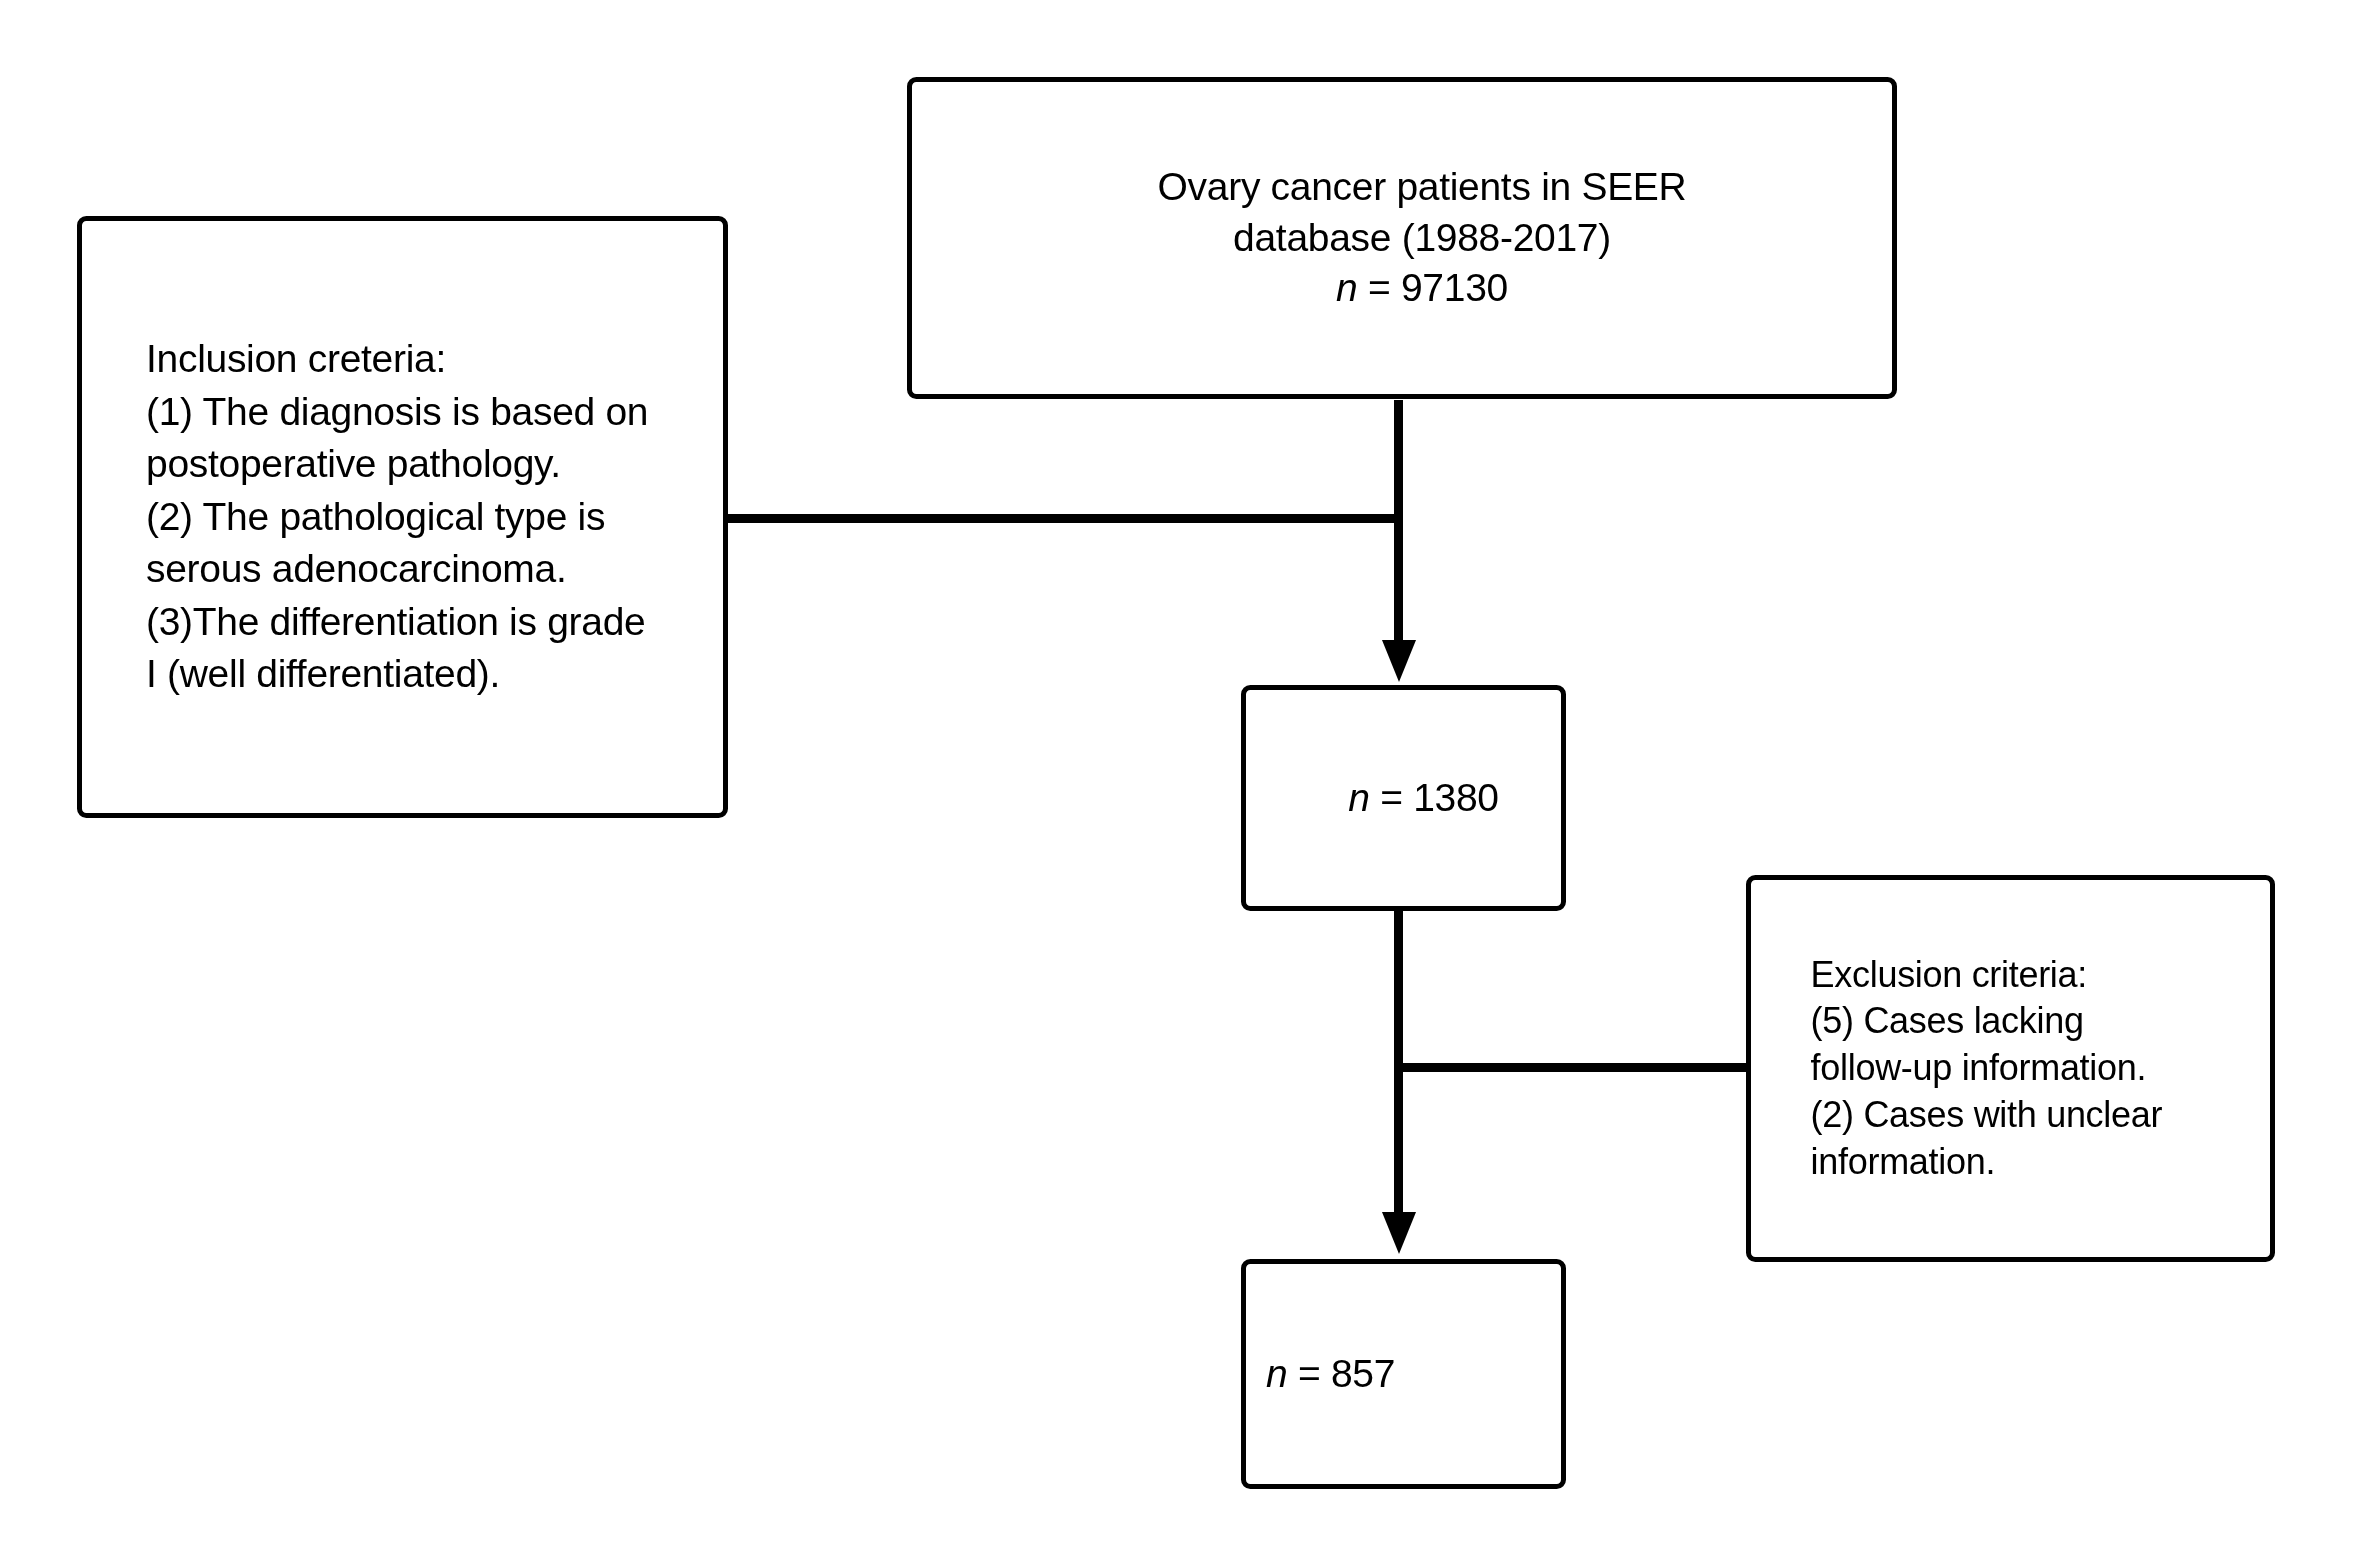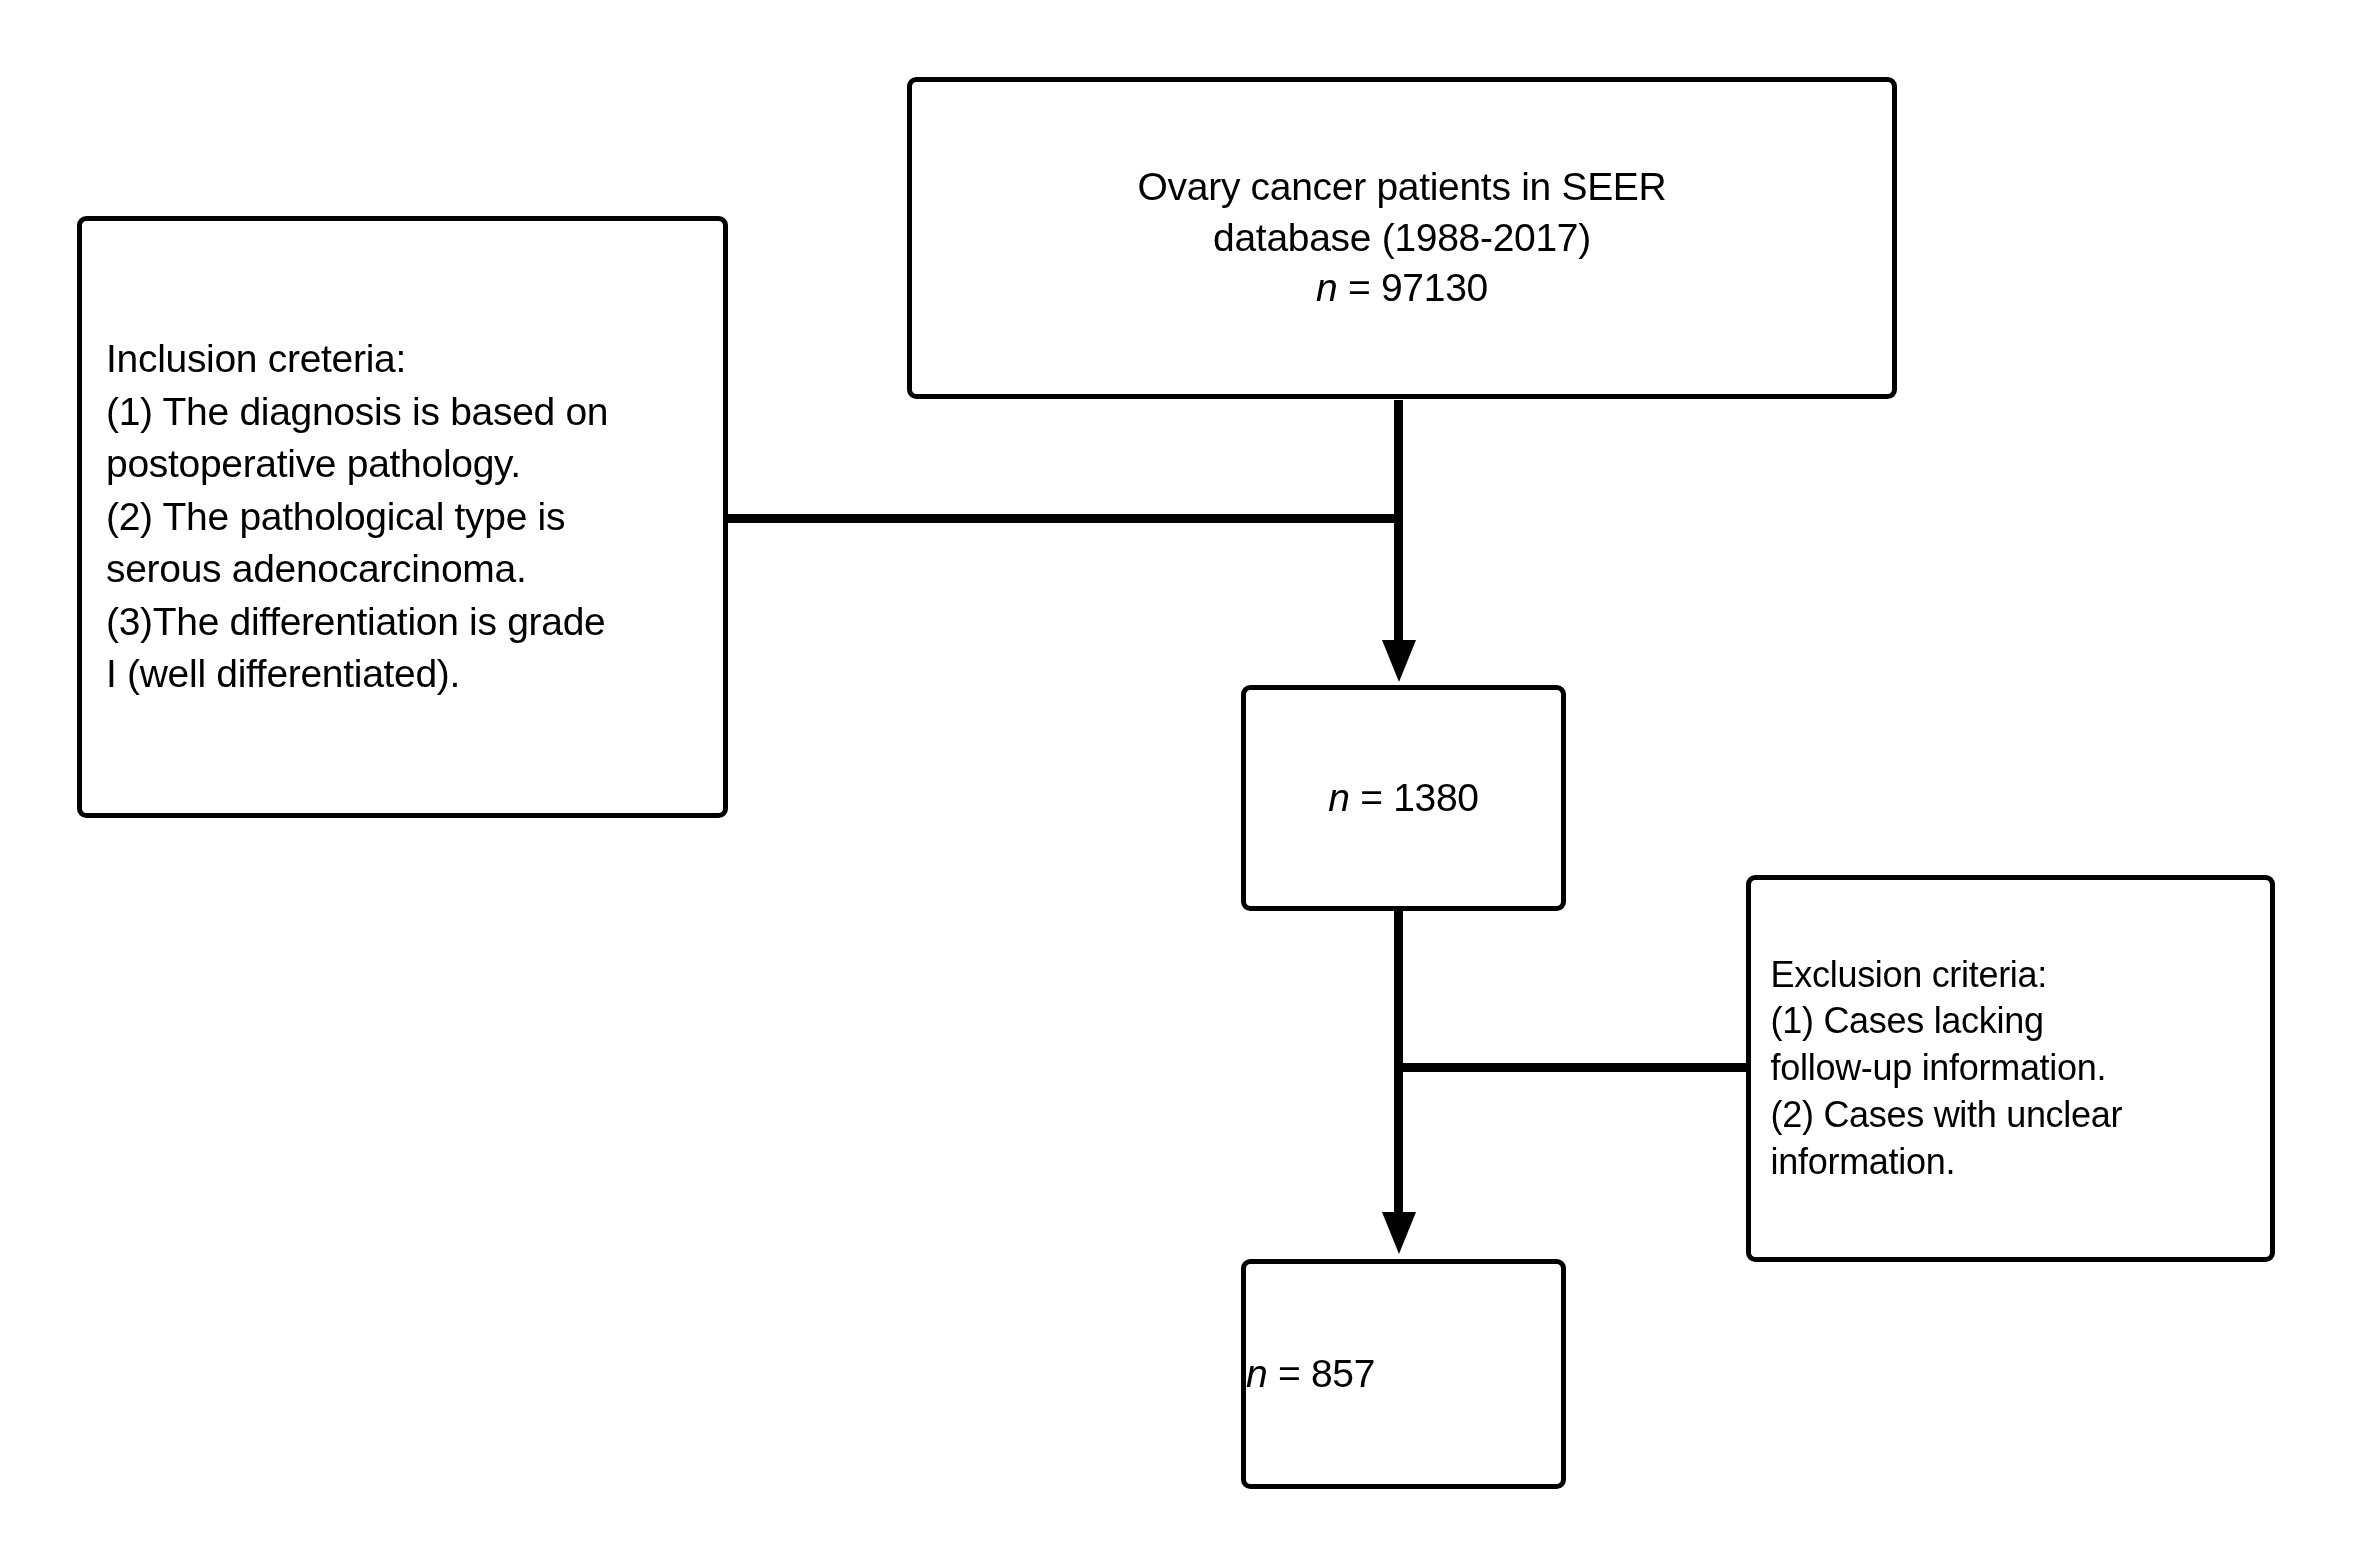--- a/index.html
+++ b/index.html
@@ -23,20 +23,21 @@
     border-radius: 9.3px;
     background: #ffffff;
     display: flex;
     flex-direction: column;
     justify-content: center;
   }
   .node-text {
     white-space: pre-line;
     line-height: 1.30;
     letter-spacing: -0.3px;
+    margin-left: 40px;
   }
   
   #node-source {
     left: 907px;
     top: 77px;
     width: 990px;
     height: 322px;
     align-items: center;
   }
   #node-source .node-text {
@@ -141,21 +142,21 @@
 (3)The differentiation is grade
 I (well differentiated).</div>
   </div>
 
   <div class="node" id="node-filtered">
     <div class="node-text"><span class="italic-n">n</span><span> = </span><span>1380</span></div>
   </div>
 
   <div class="node" id="node-exclusion">
     <div class="node-text">Exclusion criteria:
- (1) Cases lacking
+ (5) Cases lacking
 follow-up information.
  (2) Cases with unclear
 information.</div>
   </div>
 
   <div class="node" id="node-final">
     <div class="node-text"><span class="italic-n">n</span><span> = </span><span>857</span></div>
   </div>
 
   <div class="conn conn-v-main-1"></div>

